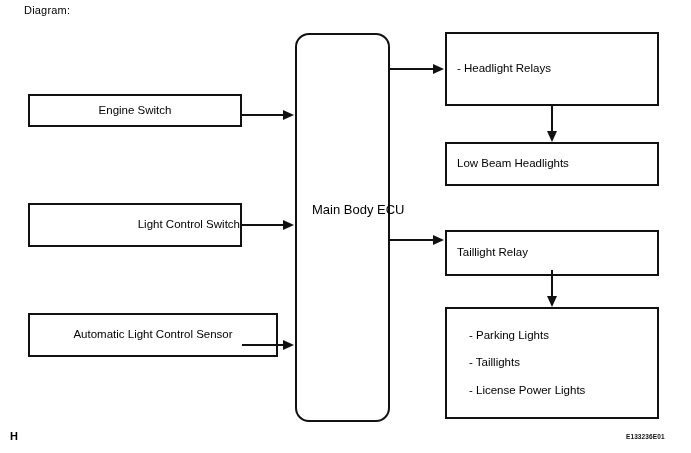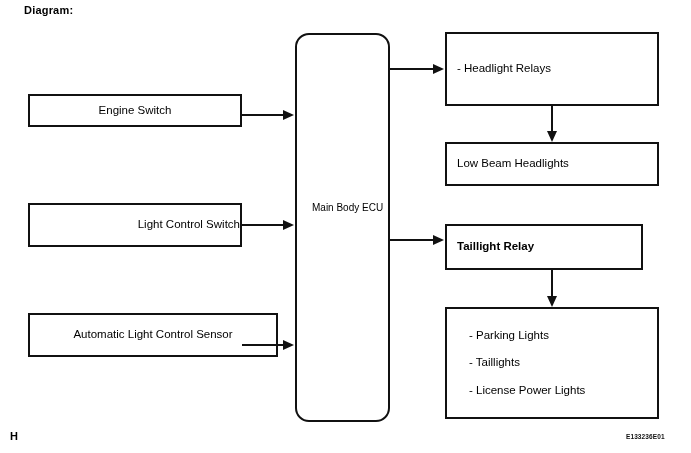--- a/index.html
+++ b/index.html
@@ -17,21 +17,21 @@
     width: 691px;
     height: 453px;
     background: #ffffff;
     overflow: hidden;
   }
   .heading {
     position: absolute;
     left: 24px;
     top: 4px;
     font-size: 11px;
-    font-weight: bold;
+    font-weight: normal;
     letter-spacing: 0.2px;
   }
   .box {
     position: absolute;
     box-sizing: border-box;
     border: 2px solid #111111;
     background: #ffffff;
     font-size: 11.5px;
     line-height: 1.15;
   }
@@ -58,21 +58,21 @@
   .box.list-box .line {
     margin: 7px 12px;
   }
   .box.stacked .line + .line {
     margin-top: 26px;
   }
   .ecu-label {
     position: absolute;
     left: 312px;
     top: 201px;
-    font-size: 10px;
+    font-size: 13px;
     line-height: 1.35;
     white-space: nowrap;
   }
   .conn {
     position: absolute;
   }
   .conn .shaft-h {
     position: absolute;
     height: 2px;
     background: #111111;
@@ -141,21 +141,21 @@
   </div>
 
   <div class="box left-text stacked" style="left:445px; top:32px; width:214px; height:74px;">
     <span class="line">- Headlight Relays</span>
   </div>
 
   <div class="box left-text" style="left:445px; top:142px; width:214px; height:44px;">
     <span class="line">Low Beam Headlights</span>
   </div>
 
-  <div class="box left-text" style="left:445px; top:224px; width:198px; height:46px;font-weight:bold;">
+  <div class="box left-text" style="left:445px; top:230px; width:214px; height:46px;">
     <span class="line">Taillight Relay</span>
   </div>
 
   <div class="box left-text list-box" style="left:445px; top:307px; width:214px; height:112px;">
     <span class="line">- Parking Lights</span>
     <span class="line">- Taillights</span>
     <span class="line">- License Power Lights</span>
   </div>
 
   <div class="conn">

